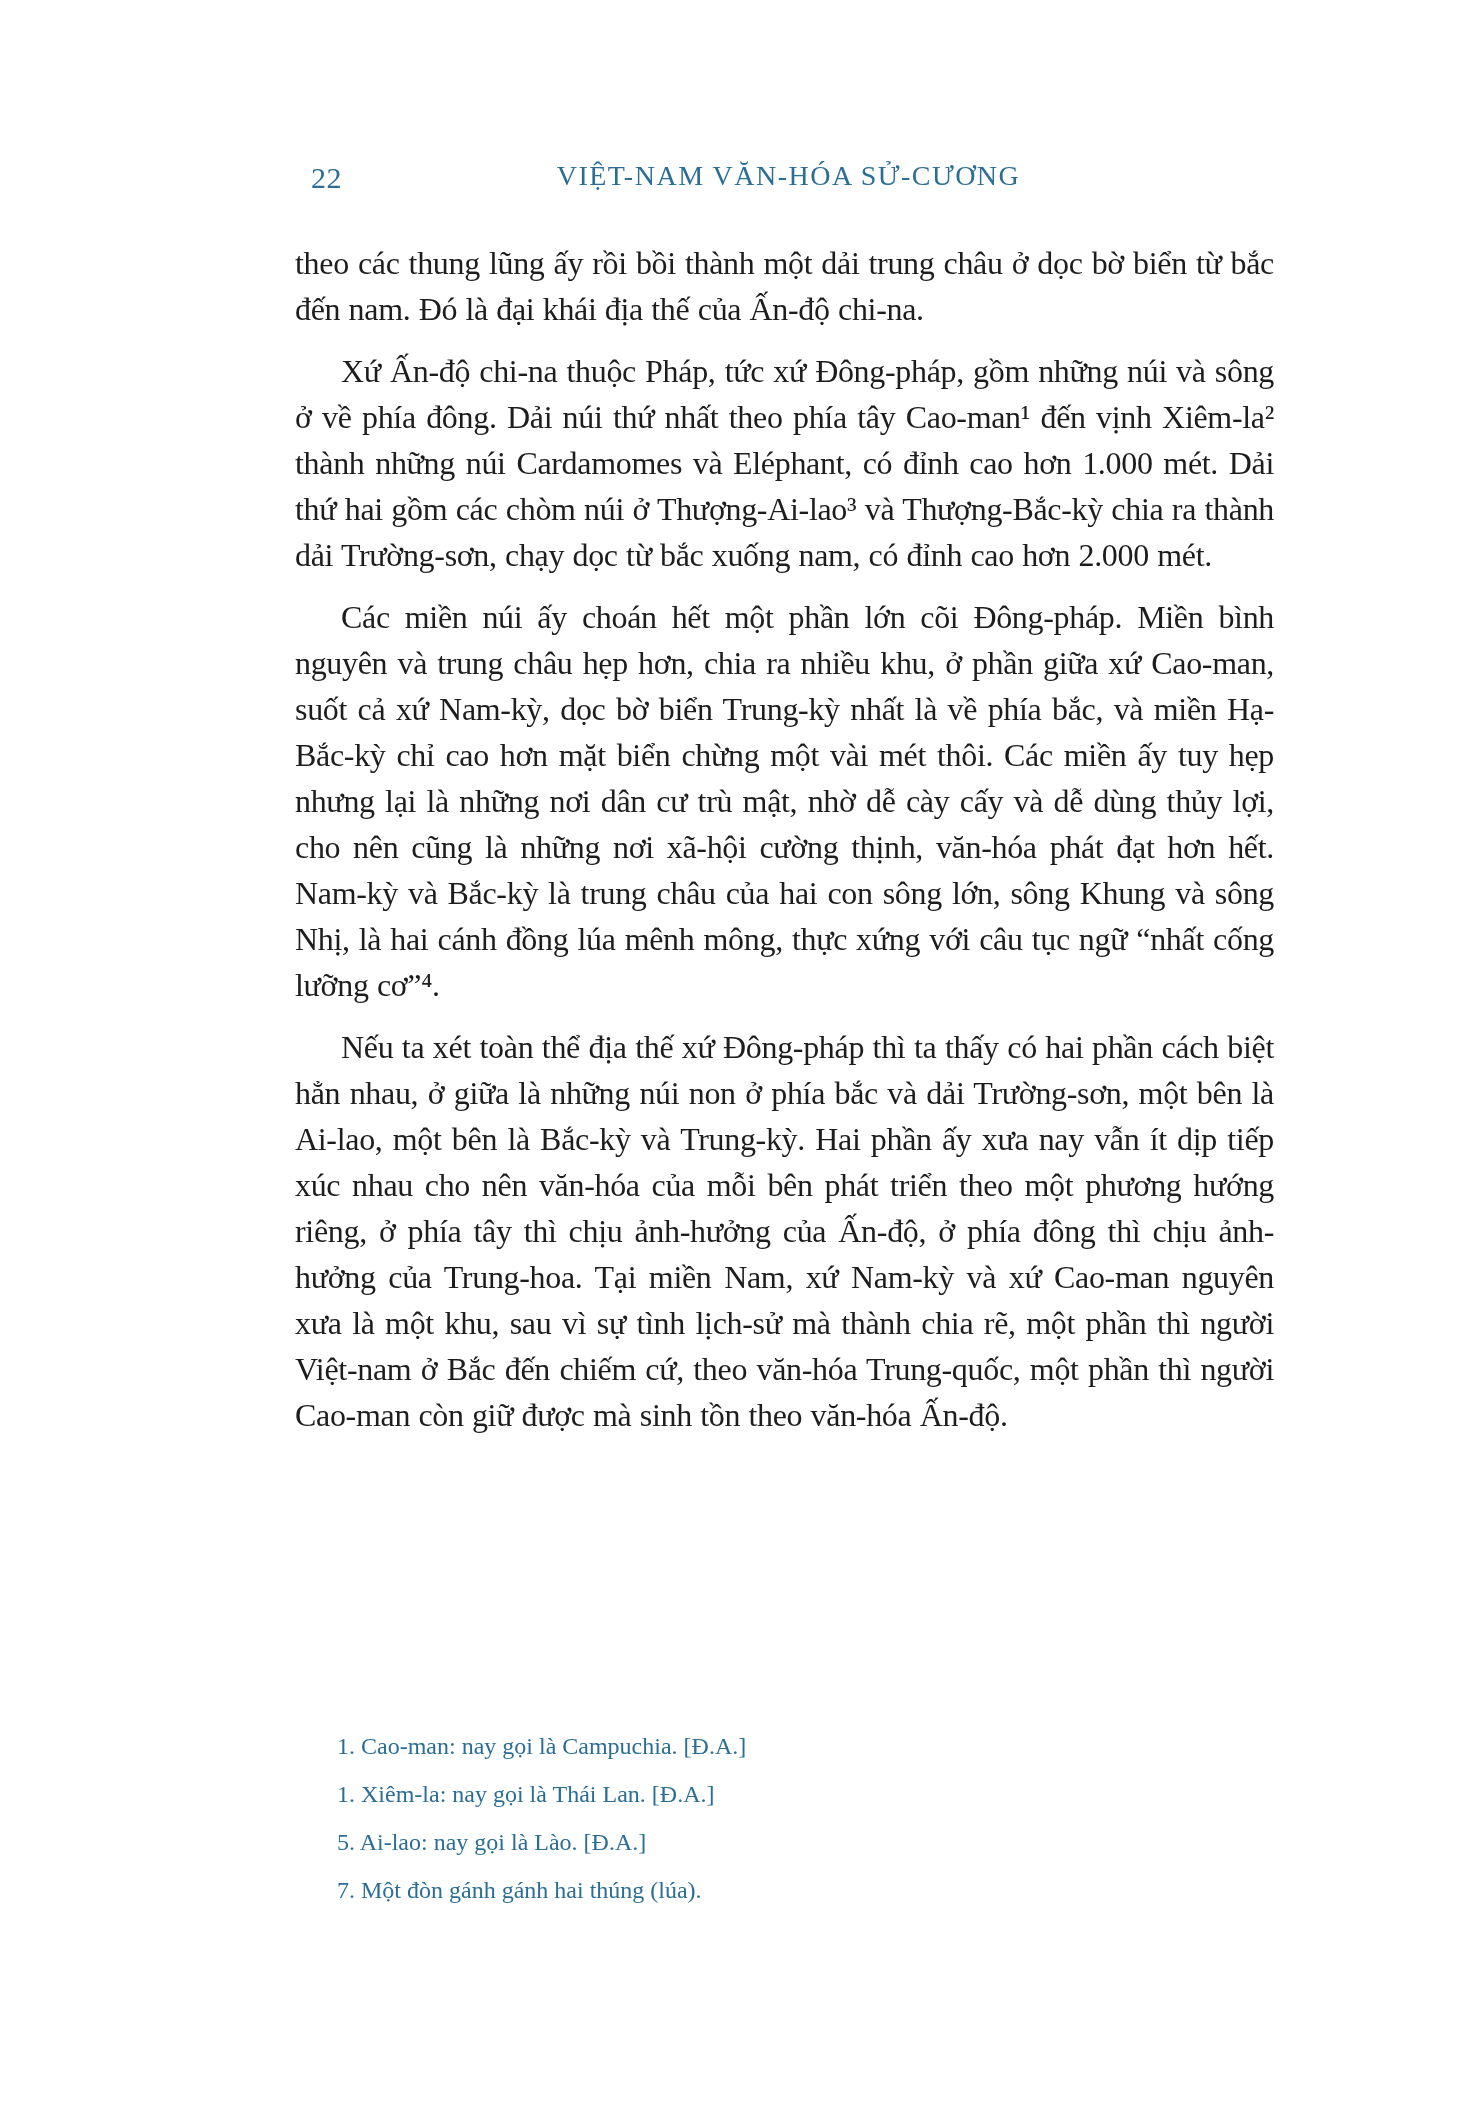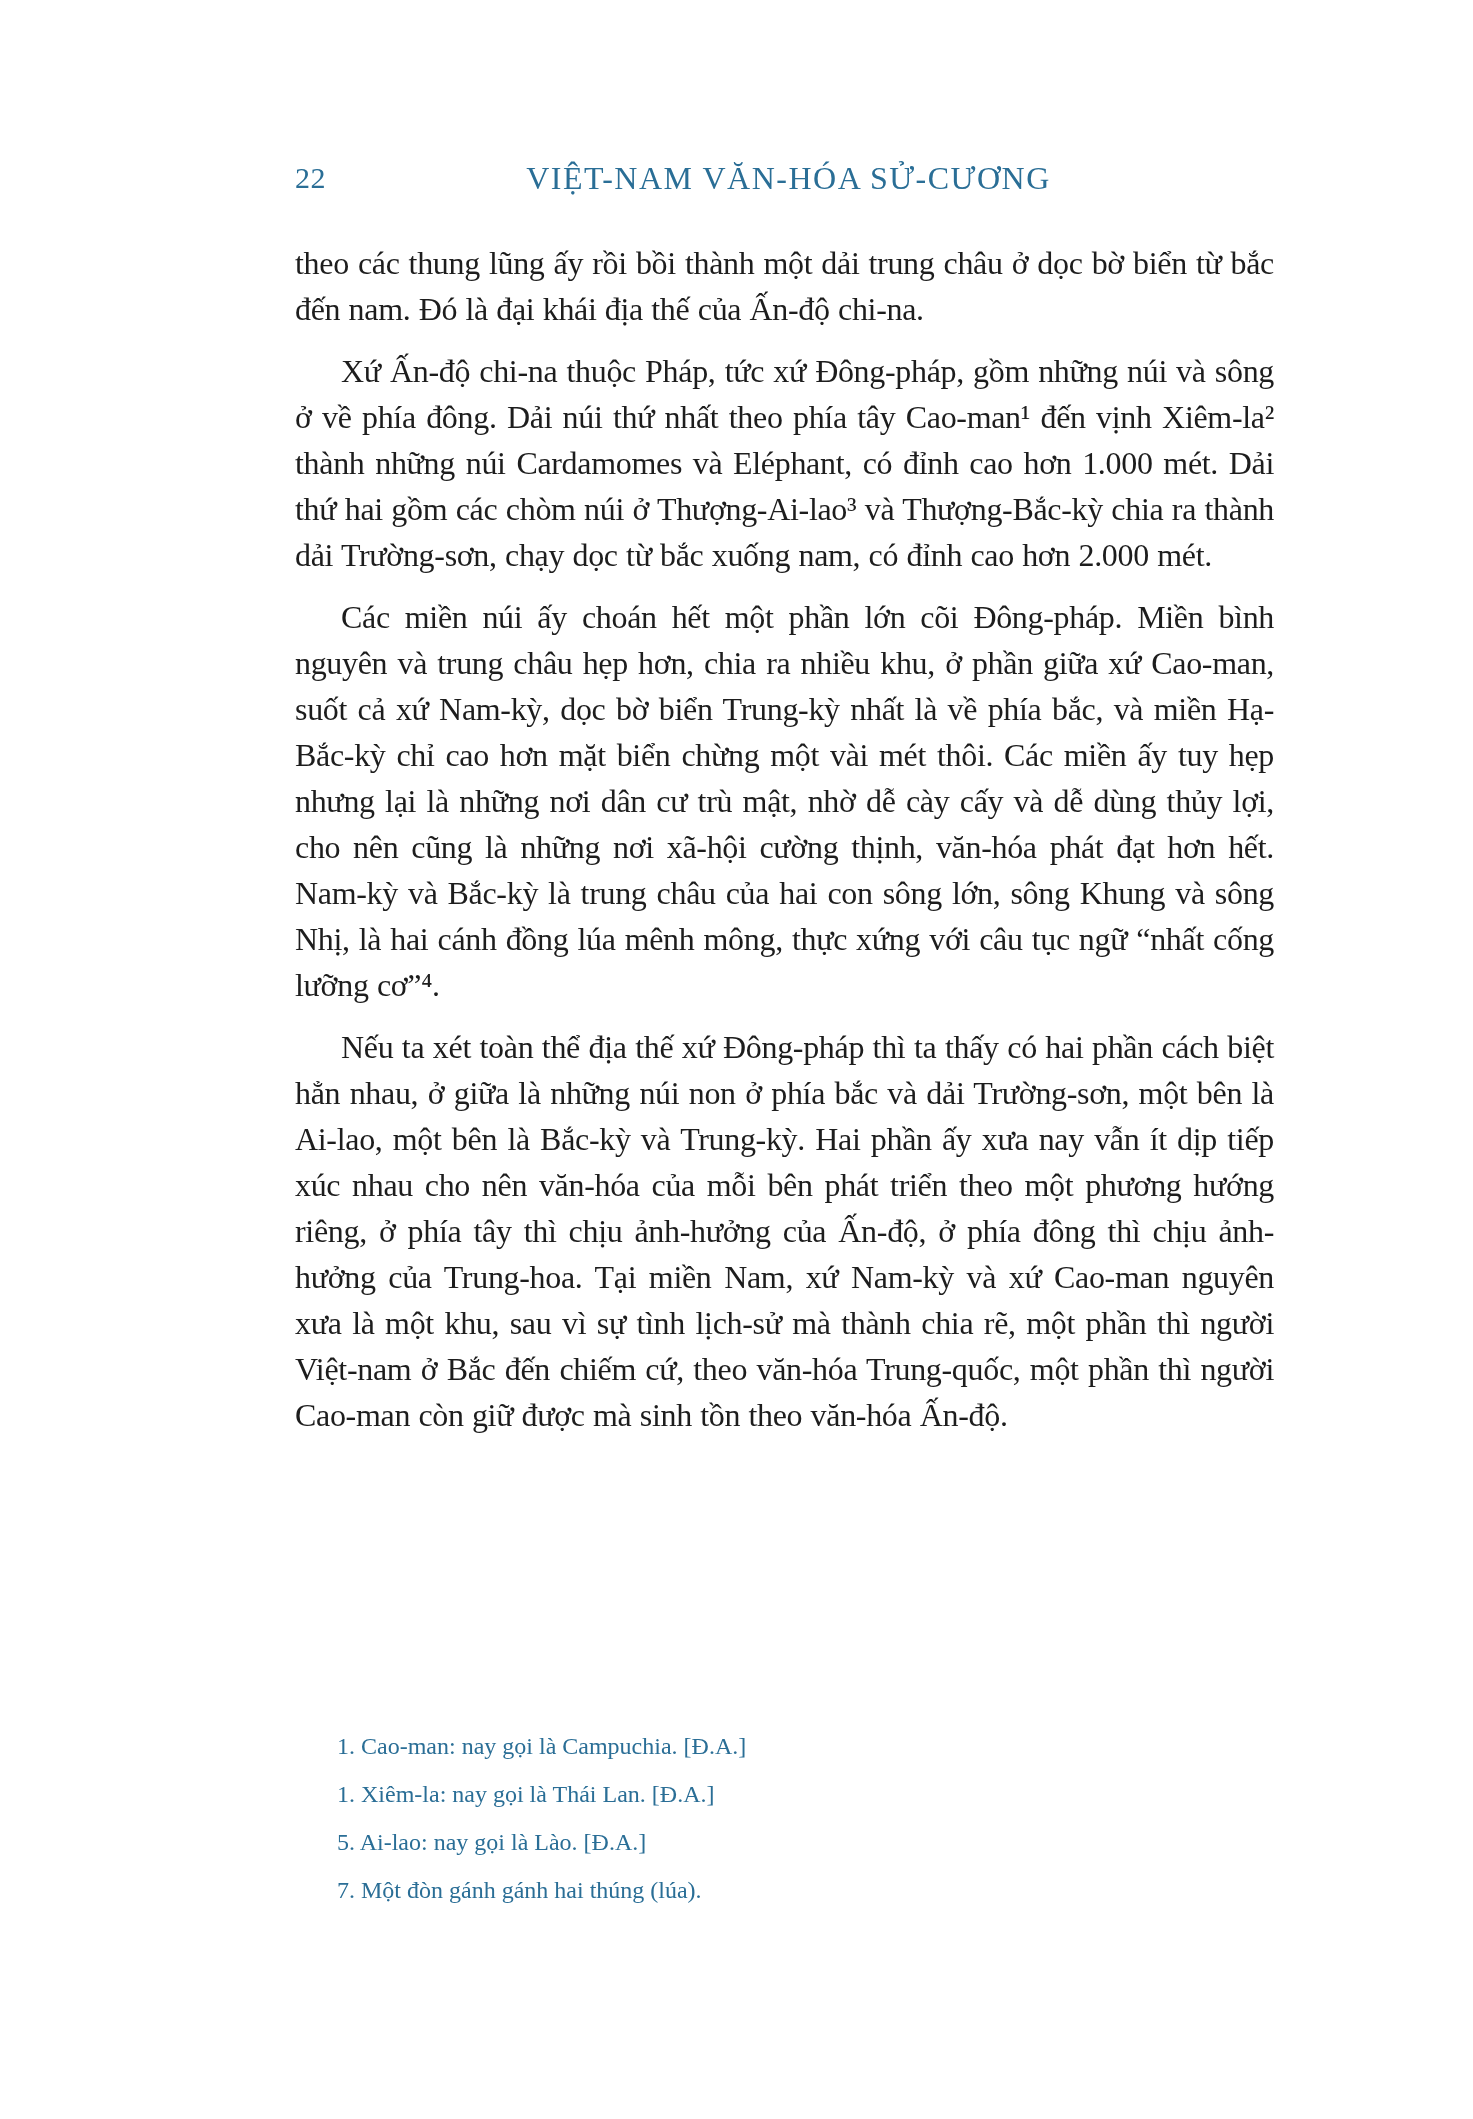--- a/index.html
+++ b/index.html
@@ -22,29 +22,29 @@
   }
   .running-header {
     position: absolute;
     left: 295px;
     top: 160px;
     width: 987px;
     height: 40px;
   }
   .page-number {
     position: absolute;
-    left: 0;
+    left: 16px;
     top: 1px;
     font-size: 30px;
     color: var(--accent);
     letter-spacing: 0.5px;
   }
   .running-title {
     text-align: center;
-    font-size: 32px;
+    font-size: 28px;
     letter-spacing: 1.5px;
     color: var(--accent);
     white-space: nowrap;
   }
   .body-text {
     position: absolute;
     left: 295px;
     top: 240px;
     width: 987px;
     font-size: 32px;

